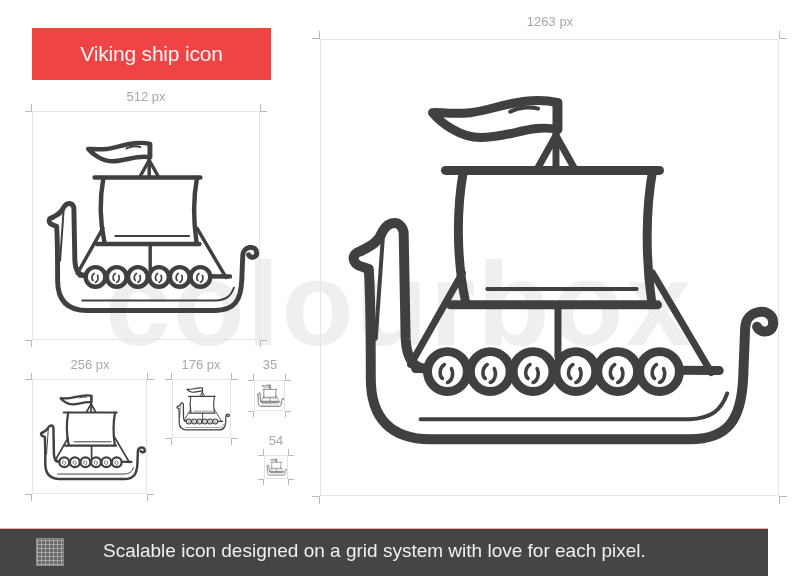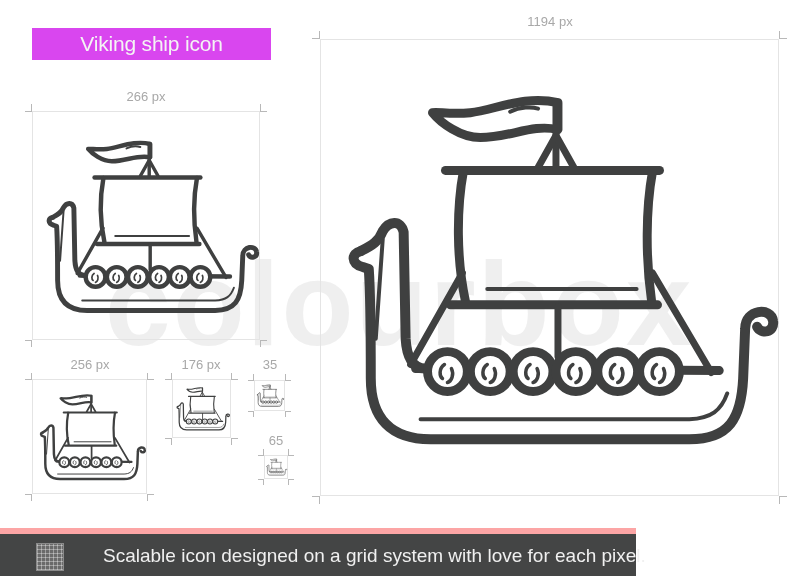--- a/index.html
+++ b/index.html
@@ -2,41 +2,41 @@
 <html><head>
 <meta charset="utf-8">
 <style>
   html, body { margin:0; padding:0; }
   body {
     width:800px; height:576px; position:relative; overflow:hidden;
     background:#ffffff;
     font-family: "Liberation Sans", "DejaVu Sans", sans-serif;
   }
   .title-box {
-    position:absolute; left:32px; top:28px; width:239px; height:32px;
-    background:#d946ef; color:#f4f4f4;
+    position:absolute; left:32px; top:28px; width:239px; height:52px;
+    background:#ef4444; color:#f4f4f4;
     font-size:21px; font-weight:300; letter-spacing:-0.2px;
     display:flex; align-items:center; justify-content:center;
   }
   .size-label {
     position:absolute; color:#a8a8a8; font-size:13px; text-align:center; white-space:nowrap;
   }
   .frame {
     position:absolute; border:1px solid #e4e4e4; box-sizing:border-box;
   }
   .tick { position:absolute; background:#b8b8b8; }
   .frame svg { position:absolute; left:0; top:0; width:100%; height:100%; overflow:visible; }
   .watermark {
     position:absolute; left:105px; top:236px;
     font-size:118px; font-weight:700; color:rgba(210,210,210,0.35);
     letter-spacing:2px; white-space:nowrap; pointer-events:none;
   }
   .footer {
-    position:absolute; left:0; top:528px; width:636px; height:48px;
-    background:#444545; border-top:6px solid #fca5a5; box-sizing:border-box;
+    position:absolute; left:0; top:528px; width:768px; height:48px;
+    background:#444545; border-top:1px solid #fca5a5; box-sizing:border-box;
     display:flex; align-items:center;
   }
   .grid-icon {
     position:absolute; left:36px; top:9px; width:28px; height:28px;
     background:
       repeating-linear-gradient(90deg, rgba(255,255,255,0.35) 0 1px, transparent 1px 4px),
       repeating-linear-gradient(0deg, rgba(255,255,255,0.35) 0 1px, transparent 1px 4px),
       #6a6a6a;
     border:1px solid #8a8a8a; box-sizing:border-box;
   }
@@ -105,36 +105,36 @@
     </g>
   </defs>
 </svg>
 
 <div class="watermark">colourbox</div>
 
 <div class="title-box">
   <span>Viking ship icon</span>
 </div>
 
-<div class="size-label" style="left:510px; top:14px; width:80px;">1194 px</div>
+<div class="size-label" style="left:510px; top:14px; width:80px;">1263 px</div>
 <div class="frame" style="left:320px; top:39px; width:459px; height:457px;">
   <svg viewBox="0 0 459 457">
       <use href="#ship"></use>
     </svg>
 </div>
 <div class="tick" style="left:312px; top:38px; width:8px; height:1px;"></div>
 <div class="tick" style="left:319px; top:31px; width:1px; height:8px;"></div>
 <div class="tick" style="left:779px; top:38px; width:8px; height:1px;"></div>
 <div class="tick" style="left:779px; top:31px; width:1px; height:8px;"></div>
 <div class="tick" style="left:312px; top:496px; width:8px; height:1px;"></div>
 <div class="tick" style="left:319px; top:496px; width:1px; height:8px;"></div>
 <div class="tick" style="left:779px; top:496px; width:8px; height:1px;"></div>
 <div class="tick" style="left:779px; top:496px; width:1px; height:8px;"></div>
 
-<div class="size-label" style="left:106px; top:89px; width:80px;">266 px</div>
+<div class="size-label" style="left:106px; top:89px; width:80px;">512 px</div>
 <div class="frame" style="left:32px; top:111px; width:228px; height:229px;">
   <svg viewBox="0 0 459 457">
       <use href="#ship"></use>
     </svg>
 </div>
 <div class="tick" style="left:25px; top:111px; width:7px; height:1px;"></div>
 <div class="tick" style="left:31px; top:104px; width:1px; height:7px;"></div>
 <div class="tick" style="left:260px; top:111px; width:7px; height:1px;"></div>
 <div class="tick" style="left:260px; top:104px; width:1px; height:7px;"></div>
 <div class="tick" style="left:25px; top:340px; width:7px; height:1px;"></div>
@@ -180,21 +180,21 @@
 </div>
 <div class="tick" style="left:248px; top:380px; width:6px; height:1px;"></div>
 <div class="tick" style="left:253px; top:374px; width:1px; height:6px;"></div>
 <div class="tick" style="left:285px; top:380px; width:6px; height:1px;"></div>
 <div class="tick" style="left:285px; top:374px; width:1px; height:6px;"></div>
 <div class="tick" style="left:248px; top:411px; width:6px; height:1px;"></div>
 <div class="tick" style="left:253px; top:411px; width:1px; height:6px;"></div>
 <div class="tick" style="left:285px; top:411px; width:6px; height:1px;"></div>
 <div class="tick" style="left:285px; top:411px; width:1px; height:6px;"></div>
 
-<div class="size-label" style="left:258px; top:433px; width:36px;">65</div>
+<div class="size-label" style="left:258px; top:433px; width:36px;">54</div>
 <div class="frame" style="left:264px; top:455px; width:24px; height:24px;">
   <svg viewBox="0 0 459 457">
       <use href="#ship"></use>
     </svg>
 </div>
 <div class="tick" style="left:258px; top:455px; width:6px; height:1px;"></div>
 <div class="tick" style="left:263px; top:449px; width:1px; height:6px;"></div>
 <div class="tick" style="left:288px; top:455px; width:6px; height:1px;"></div>
 <div class="tick" style="left:288px; top:449px; width:1px; height:6px;"></div>
 <div class="tick" style="left:258px; top:479px; width:6px; height:1px;"></div>

